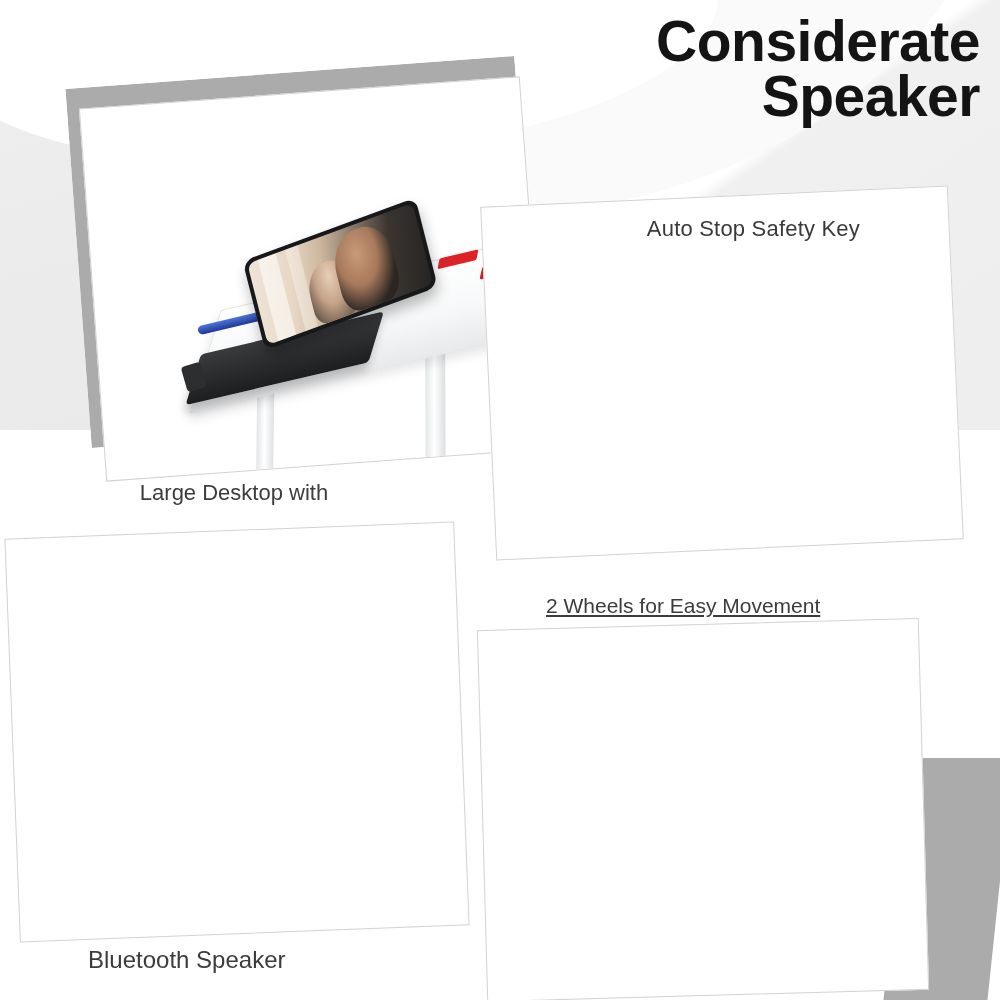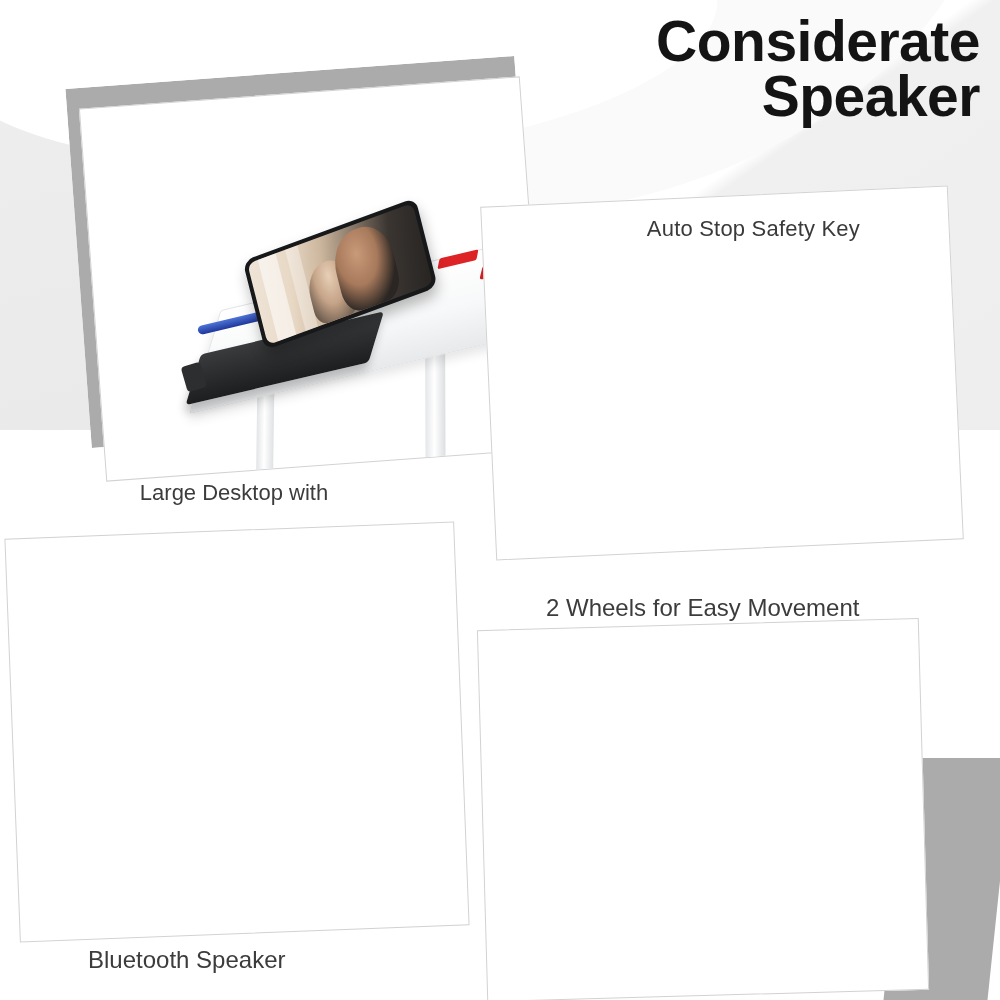--- a/index.html
+++ b/index.html
@@ -68,21 +68,21 @@
   
   .panel3{left:12px;top:530px;width:448px;height:402px;transform:rotate(-2.2deg);z-index:10;}
 
   
   .slab4{left:896px;top:758px;width:104px;height:246px;transform:skewX(-6deg);z-index:8;}
   .panel4{left:482px;top:624px;width:440px;height:370px;transform:rotate(-1.6deg);z-index:10;}
 
   
   .caption{position:absolute;z-index:45;color:#3c3c3c;font-weight:400;white-space:nowrap;}
   .cap1{left:134px;top:478px;font-size:22px;line-height:30px;text-align:center;width:200px;}
-  .cap2{left:546px;top:594px;font-size:24px;}
+  .cap2{left:546px;top:594px;font-size:21px;text-decoration:underline;}
   .cap3{left:88px;top:946px;font-size:24px;}
 
   
   .p1-desk{
     position:absolute;left:104px;top:188px;width:330px;height:92px;
     background:linear-gradient(180deg,#ffffff 0%,#f7f8f9 55%,#e7e9ea 100%);
     transform:rotate(-9deg) skewX(-30deg);
     border:1px solid #e0e2e4;border-radius:3px;
     box-shadow:0 6px 10px rgba(0,0,0,.10);
   }

